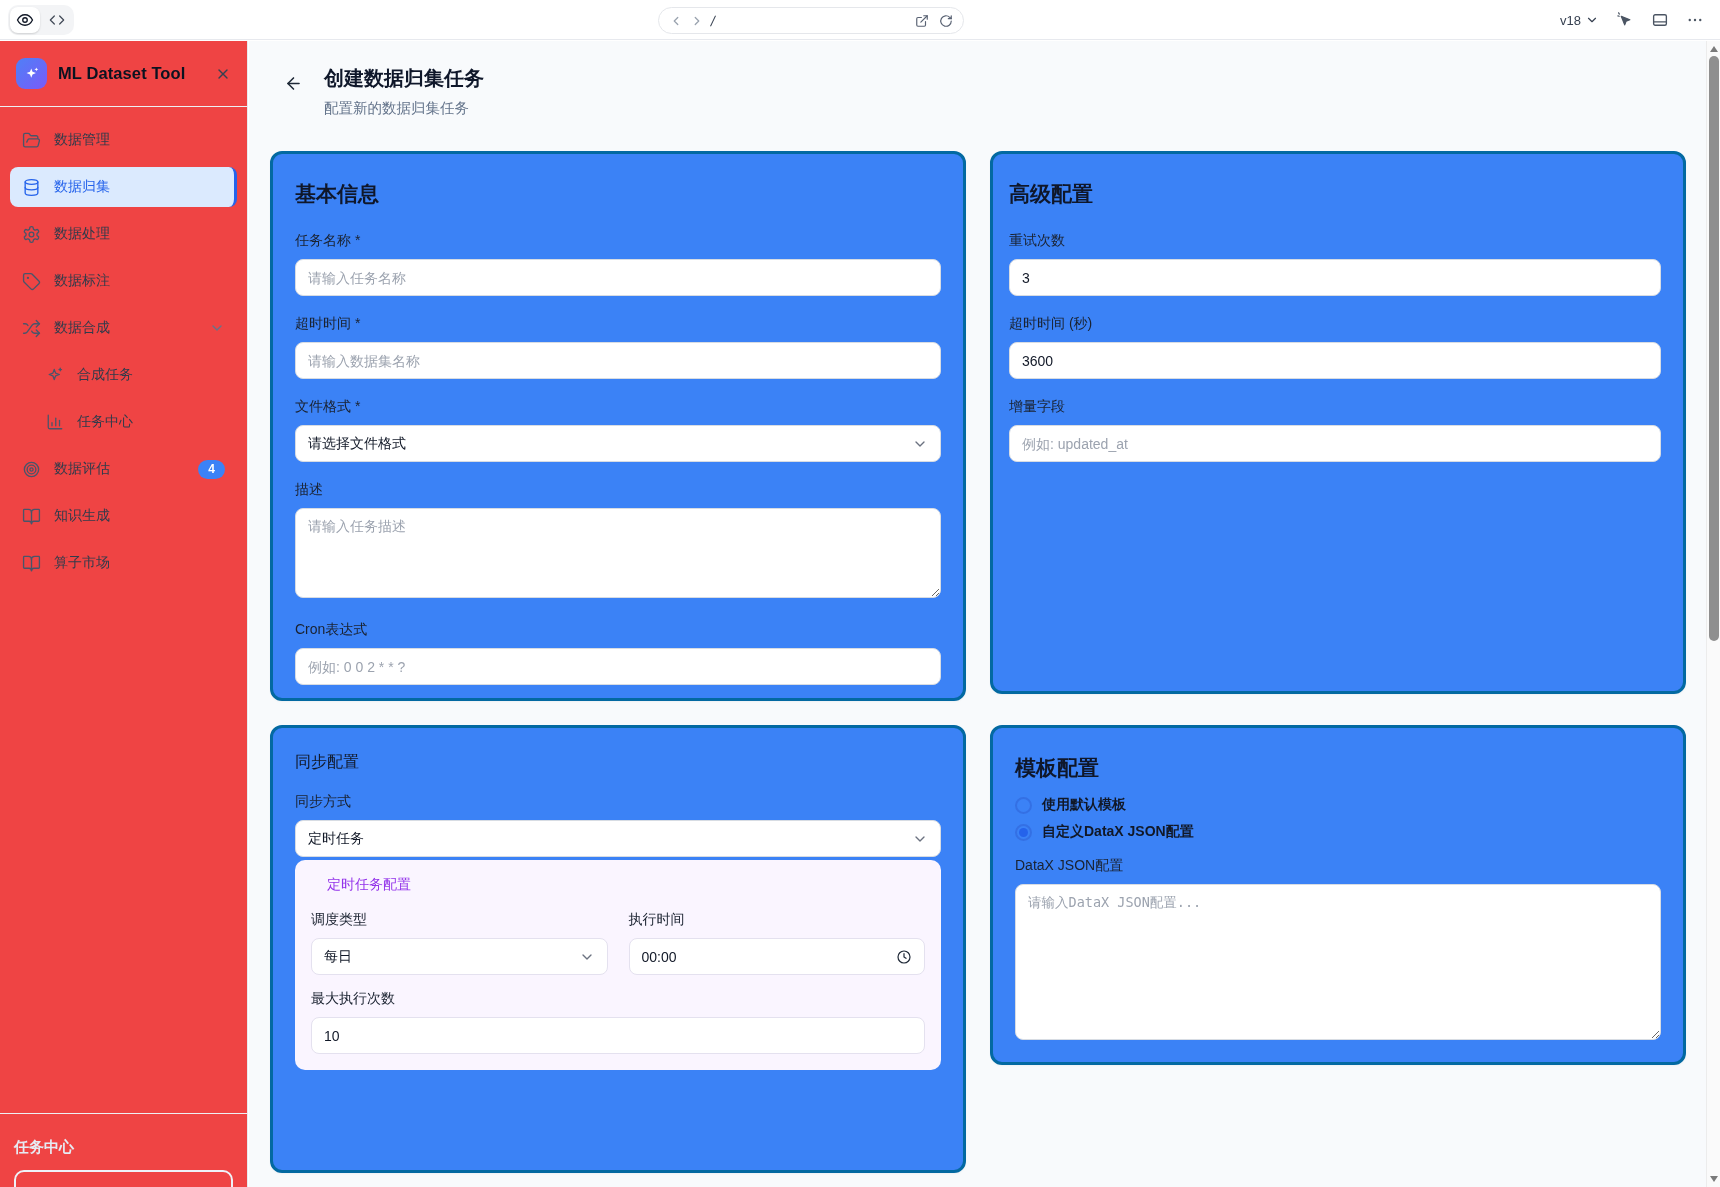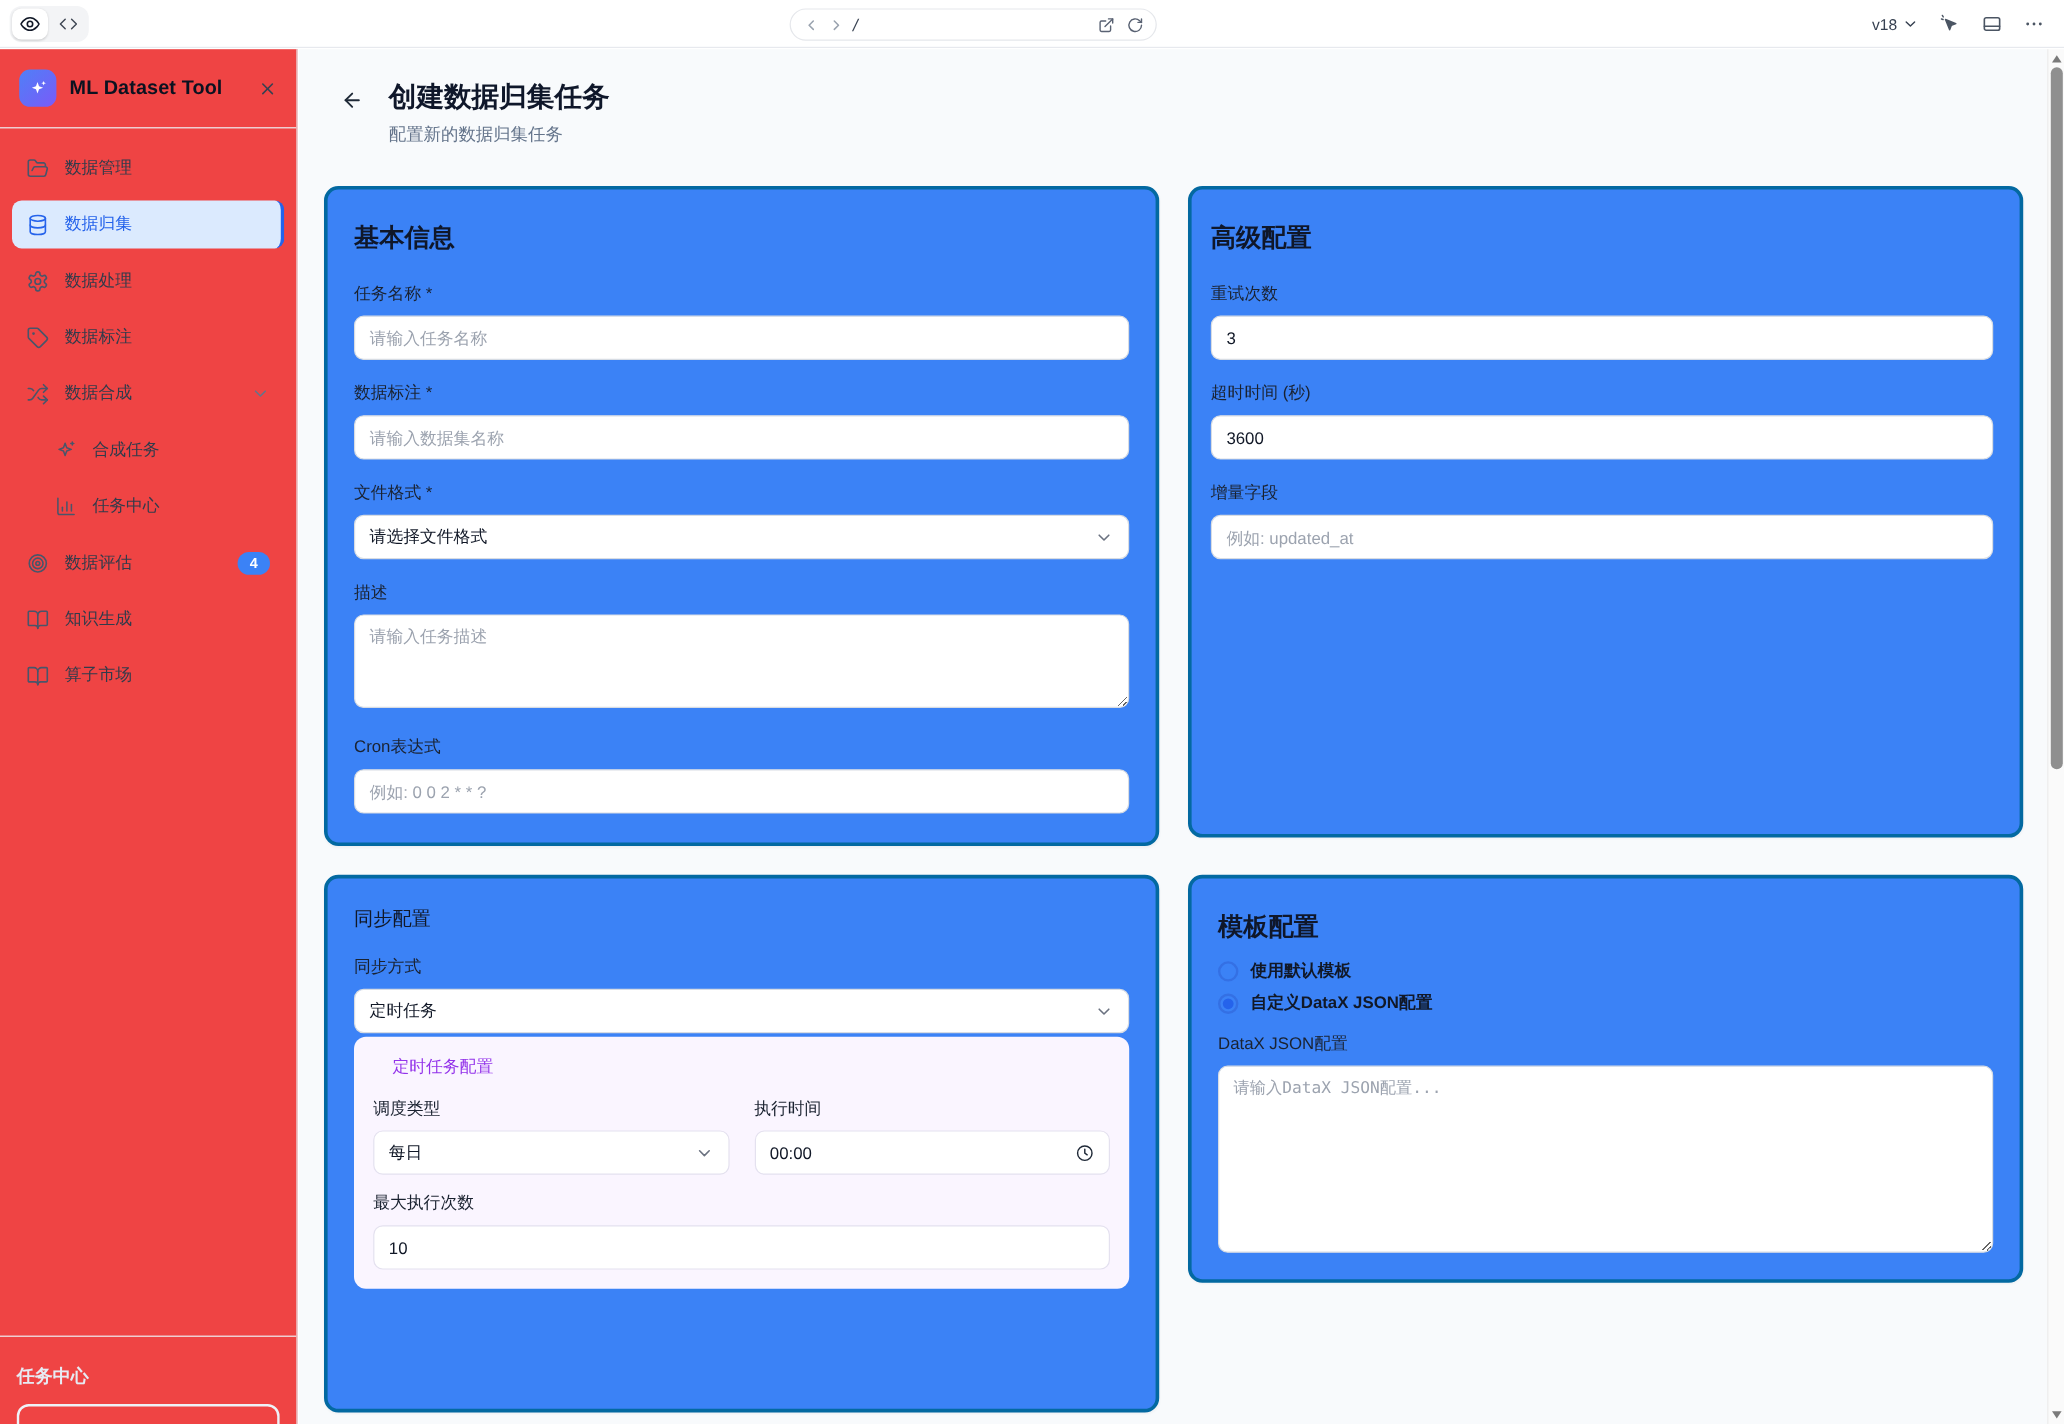--- a/index.html
+++ b/index.html
@@ -43,35 +43,35 @@
     font-size:12px;font-weight:bold;display:grid;place-items:center;padding:0 9px;}
   .sb-footer{position:absolute;left:0;right:0;bottom:0;height:74px;border-top:1px solid #eef0f4;padding:24px 14px 0;}
   .sb-footer-label{color:#e6ebf3;font-size:15px;font-weight:bold;}
   .sb-footer-box{margin-top:13px;height:34px;border:2px solid #eef2f8;border-radius:10px;}
 
   
   .main{position:absolute;left:249px;top:41px;width:1457px;bottom:0;background:#f8fafc;
     padding:24px 20px 0 21px;overflow:hidden;}
   .page-head{display:flex;align-items:flex-start;gap:21px;padding-left:14px;margin-bottom:33px;}
   .back-btn{color:#1f2937;margin-top:9px;}
-  .page-title{font-size:23px;font-weight:bold;color:#0f172a;margin:0 0 7px;}
+  .page-title{font-size:20px;font-weight:bold;color:#0f172a;margin:0 0 7px;}
   .page-sub{font-size:14.5px;color:#64748b;}
   .grid{display:grid;grid-template-columns:1fr 1fr;grid-template-rows:550px 448px;gap:24px;}
   .card{background:#3b82f6;border:3px solid #0369a1;border-radius:12px;padding:22px;
     box-shadow:0 1px 2px rgba(16,24,40,.04);}
   .card.h2a{height:543px;align-self:start;padding-left:16px;}
   .card.h4a{height:340px;align-self:start;}
   .card-lg-title{font-size:21px;font-weight:bold;color:#0f172a;margin:4px 0 24px;}
   .card-sm-title{font-size:16px;font-weight:500;color:#111827;margin:2px 0 20px;}
   .field{margin-bottom:19px;}
   .field > label, .flabel{display:block;font-size:14px;color:#1a2230;margin-bottom:9px;}
   .control{width:100%;height:37px;border:1px solid #d7dce3;border-radius:8px;padding:0 12px;
     font-size:14px;color:#111827;background:#fff;font-family:inherit;outline:none;}
   .control::placeholder{color:#9ca3af;}
-  textarea.control{height:78px;padding:9px 12px;resize:vertical;}
+  textarea.control{height:90px;padding:9px 12px;resize:vertical;}
   .selectbox{display:flex;align-items:center;justify-content:space-between;cursor:default;}
   .selectbox .chevron{color:#6b7280;}
   .panel{background:#faf5ff;border-radius:10px;padding:16px;margin-top:3px;}
   .panel-title{color:#9333ea;font-size:14px;margin-bottom:17px;margin-left:16px;}
   .panel-grid{display:grid;grid-template-columns:1fr 1fr;gap:21px;margin-bottom:15px;}
   .panel .control{border-color:#e4e1ef;}
   .timebox{display:flex;align-items:center;justify-content:space-between;color:#111827;}
   .timebox .clock{color:#1f2937;}
   .radio-row{display:flex;align-items:center;gap:10px;font-size:14px;color:#111827;margin-bottom:9px;font-weight:bold;}
   .radio{width:17px;height:17px;border-radius:50%;border:2px solid #3470e4;display:grid;place-items:center;flex:none;}
@@ -340,21 +340,21 @@
 
     <div class="card">
       <div class="card-lg-title">基本信息</div>
 
       <div class="field">
         <label>任务名称 *</label>
         <input class="control" type="text" placeholder="请输入任务名称" style="">
       </div>
 
       <div class="field">
-        <label>数据标注 *</label>
+        <label>超时时间 *</label>
         <input class="control" type="text" placeholder="请输入数据集名称" style="">
       </div>
 
       <div class="field">
         <label>文件格式 *</label>
         <div class="control selectbox">
           <span>请选择文件格式</span>
           <span class="chevron">
             <svg class="i16" viewBox="0 0 24 24" fill="none" stroke="currentColor" stroke-width="2" stroke-linecap="round" stroke-linejoin="round">
                 <path d="M6 9l6 6 6-6"></path>

